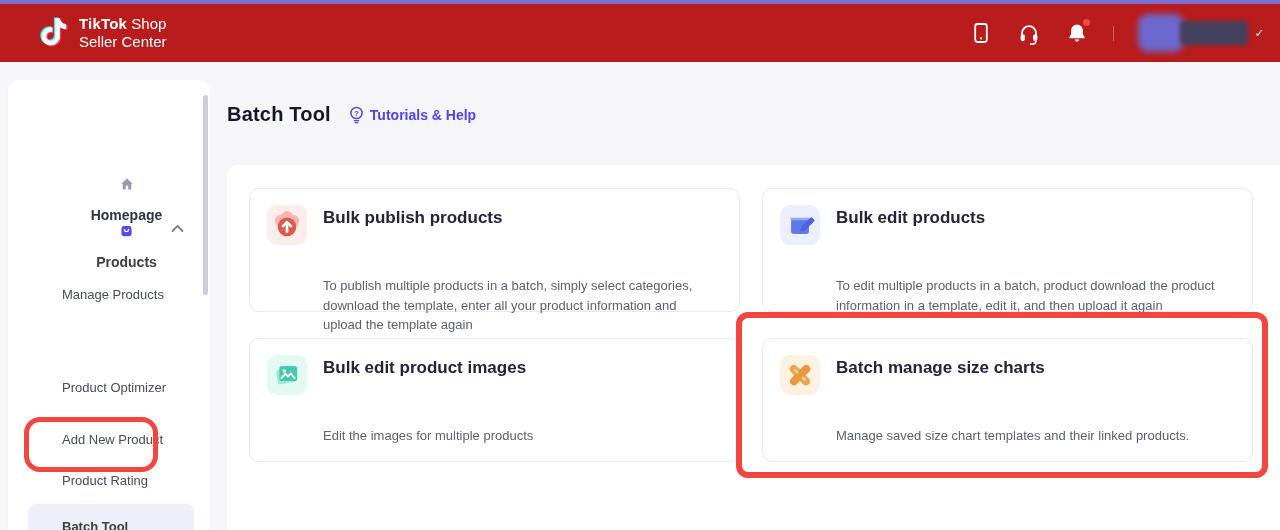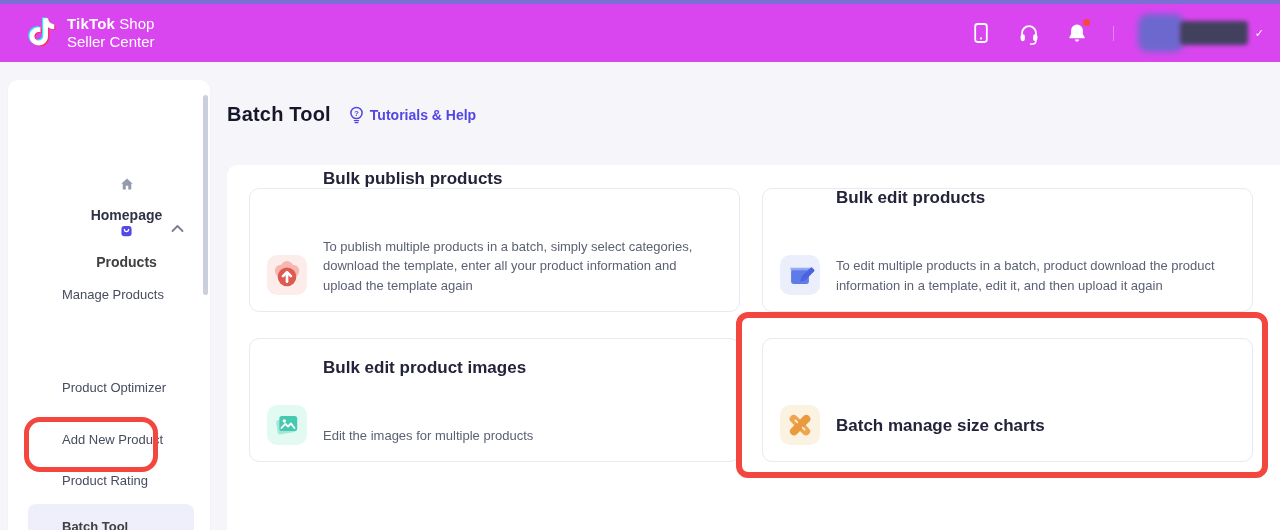--- a/index.html
+++ b/index.html
@@ -1,22 +1,22 @@
 <!DOCTYPE html>
 <html><head>
 <meta charset="utf-8">
 <style>
   * { margin:0; padding:0; box-sizing:border-box; }
   body { font-family:"Liberation Sans", sans-serif; background:#e9e9ef; }
   .page { position:relative; width:1280px; height:530px; background:#F5F5FA; overflow:hidden; }
 
   
   .topstrip { position:absolute; top:0; left:0; right:0; height:4px; background:#7B6FD4; }
-  .navbar { position:absolute; top:4px; left:0; right:0; height:58px; background:#d946ef;
-            display:flex; align-items:center; }
+  .navbar { position:absolute; top:4px; left:0; right:0; height:58px; background:#b91c1c;
+            display:flex; align-items:center;padding-left:12px; }
   .logo { display:flex; align-items:center; gap:9px; margin-left:26px; }
   .logo-text { color:#fff; font-size:15px; line-height:1.2; }
   .logo-text .b { font-weight:800; letter-spacing:.2px; }
   .logo-text .r { font-weight:400; }
   .nav-items { display:flex; margin-left:86px; gap:38px; }
   .nav-item { display:flex; align-items:center; gap:7px; color:#F4F4F8; font-size:15px;
               font-weight:700; cursor:pointer; white-space:nowrap; }
   .orange-dot { width:9px; height:9px; border-radius:50%; background:#DF9A3E; }
   .nav-right { margin-left:auto; display:flex; align-items:center; gap:24px; margin-right:16px; }
   .nav-ic { position:relative; display:flex; align-items:center; justify-content:center;
@@ -49,21 +49,21 @@
 
   
   .header { position:absolute; left:227px; top:103px; display:flex; align-items:center; gap:17px; }
   .page-title { font-size:20px; font-weight:800; color:#17172C; letter-spacing:.2px; }
   .help-link { display:flex; align-items:center; gap:5px; color:#5246E5; font-size:14px;
                font-weight:700; cursor:pointer; }
   .content-panel { position:absolute; left:227px; top:165px; right:0; bottom:0; background:#fff;
                    border-radius:10px 0 0 0; padding:23px 27px 0 22px;
                    display:grid; grid-template-columns:1fr 1fr; gap:26px 22px; align-content:start; }
   .card { height:124px; border:1px solid #E8E9F3; border-radius:10px; background:#fff;
-          padding:16px 20px 16px 17px; display:flex; gap:16px; cursor:pointer;align-items:flex-end; }
+          padding:16px 20px 16px 17px; display:flex; gap:16px; cursor:pointer; }
   .card-icon { width:40px; height:40px; border-radius:10px; flex:none; display:flex;
                align-items:center; justify-content:center; }
   .ic-red    { background:#FCEDEA; }
   .ic-blue   { background:#EBEFFC; }
   .ic-teal   { background:#E3FAF3; }
   .ic-orange { background:#FCF2E2; }
   .card-title { font-size:17px; font-weight:700; color:#23233A; margin:3px 0 9px; }
   .card-desc { font-size:13px; color:#5C6174; line-height:1.5; max-width:412px;margin-top:48px; }
 
   
@@ -240,20 +240,21 @@
               <rect x="5" y="15.5" width="30" height="9.5" rx="4.7" fill="#EFA44E"></rect>
             </g>
           <g transform="rotate(-45 20 20)">
               <rect x="5" y="15.5" width="30" height="9.5" rx="4.7" fill="#EA9A3C"></rect>
             </g>
           <path d="M14.5 14.5l2.4 2.4M23.2 23.2l2.4 2.4" stroke="#FCF2E2" stroke-width="2" stroke-linecap="round"></path>
         </svg>
       </div>
       <div>
         <div class="card-title">Batch manage size charts</div>
+        <div class="card-desc">Manage saved size chart templates and their linked products.</div>
       </div>
     </div>
 
   </div>
 
   <div class="anno anno-sidebar"></div>
   <div class="anno anno-card"></div>
 
 </div>
 

